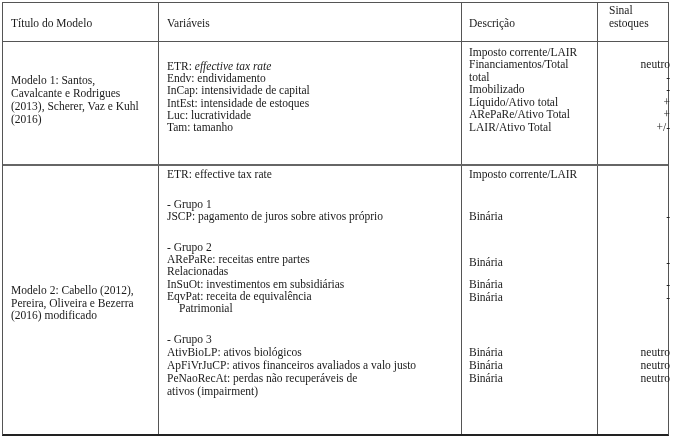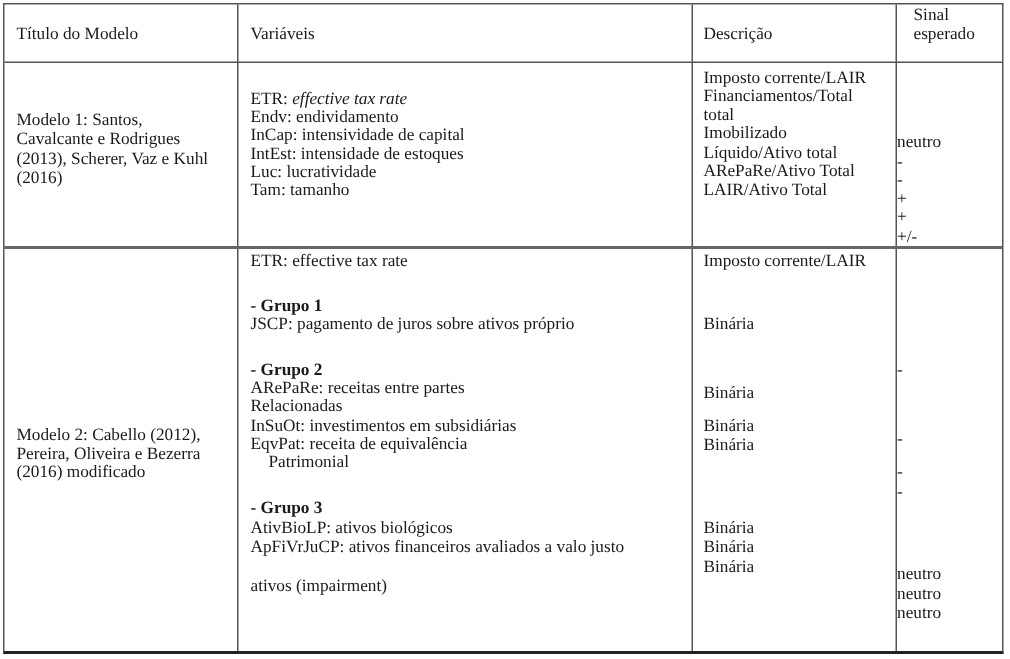--- a/index.html
+++ b/index.html
@@ -3,41 +3,41 @@
   <meta charset="utf-8">
   <style>
     html, body { margin: 0; padding: 0; background: #ffffff; }
     body { width: 673px; height: 439px; position: relative; overflow: hidden;
            font-family: "Liberation Serif", "DejaVu Serif", serif; color: #1a1a1a; }
     .tbl { position: absolute; left: 2px; top: 2px; width: 667px; height: 434px;
            border: 1px solid #555; border-bottom: 2px solid #222; box-sizing: border-box; }
     .vline { position: absolute; top: 0; bottom: 0; width: 1px; background: #555; }
     .hline { position: absolute; left: 0; right: 0; height: 1px; background: #555; }
     .txt { position: absolute; font-size: 11.5px; line-height: 12.4px; white-space: nowrap; }
-    .c { text-align: left; margin-top: 31px; }
-    .bold { font-weight: bold; }
+    .c { text-align: right; }
+    .bold { font-weight: normal; }
     .ital { font-style: italic; }
   </style>
 </head>
 <body>
 
 <div class="tbl">
 
   <div class="vline" style="left:155px"></div>
   <div class="vline" style="left:458px"></div>
   <div class="vline" style="left:594px"></div>
 
   <div class="hline" style="top:38px"></div>
   <div class="hline" style="top:161px; height:2px; background:#666"></div>
 
   <div class="txt" style="left:8px; top:14px">Título do Modelo</div>
   <div class="txt" style="left:164px; top:14px">Variáveis</div>
   <div class="txt" style="left:466px; top:14px">Descrição</div>
   <div class="txt" style="left:606px; top:1px">Sinal</div>
-  <div class="txt" style="left:606px; top:14px">esperado</div>
+  <div class="txt" style="left:606px; top:14px">estoques</div>
 
   <div class="txt" style="left:8px; top:71px">Modelo 1: Santos,</div>
   <div class="txt" style="left:8px; top:84px">Cavalcante e Rodrigues</div>
   <div class="txt" style="left:8px; top:97px">(2013), Scherer, Vaz e Kuhl</div>
   <div class="txt" style="left:8px; top:110px">(2016)</div>
 
   <div class="txt" style="left:164px; top:57px"><span>ETR: </span><span class="ital">effective tax rate</span></div>
   <div class="txt" style="left:164px; top:69px"><span>Endv: </span><span>endividamento</span></div>
   <div class="txt" style="left:164px; top:81px"><span>InCap: </span><span>intensividade de capital</span></div>
   <div class="txt" style="left:164px; top:94px"><span>IntEst: </span><span>intensidade de estoques</span></div>
@@ -88,16 +88,17 @@
 
   <div class="txt bold" style="left:164px; top:330px">- Grupo 3</div>
   <div class="txt" style="left:164px; top:343px">AtivBioLP: ativos biológicos</div>
   <div class="txt" style="left:466px; top:343px">Binária</div>
   <div class="txt c" style="left:595px; width:72px; top:343px">neutro</div>
 
   <div class="txt" style="left:164px; top:356px">ApFiVrJuCP: ativos financeiros avaliados a valo justo</div>
   <div class="txt" style="left:466px; top:356px">Binária</div>
   <div class="txt c" style="left:595px; width:72px; top:356px">neutro</div>
 
+  <div class="txt" style="left:164px; top:369px">PeNaoRecAt: perdas não recuperáveis de</div>
   <div class="txt" style="left:164px; top:382px"> ativos (impairment)</div>
   <div class="txt" style="left:466px; top:369px">Binária</div>
   <div class="txt c" style="left:595px; width:72px; top:369px">neutro</div>
 </div>
 
 </body></html>

